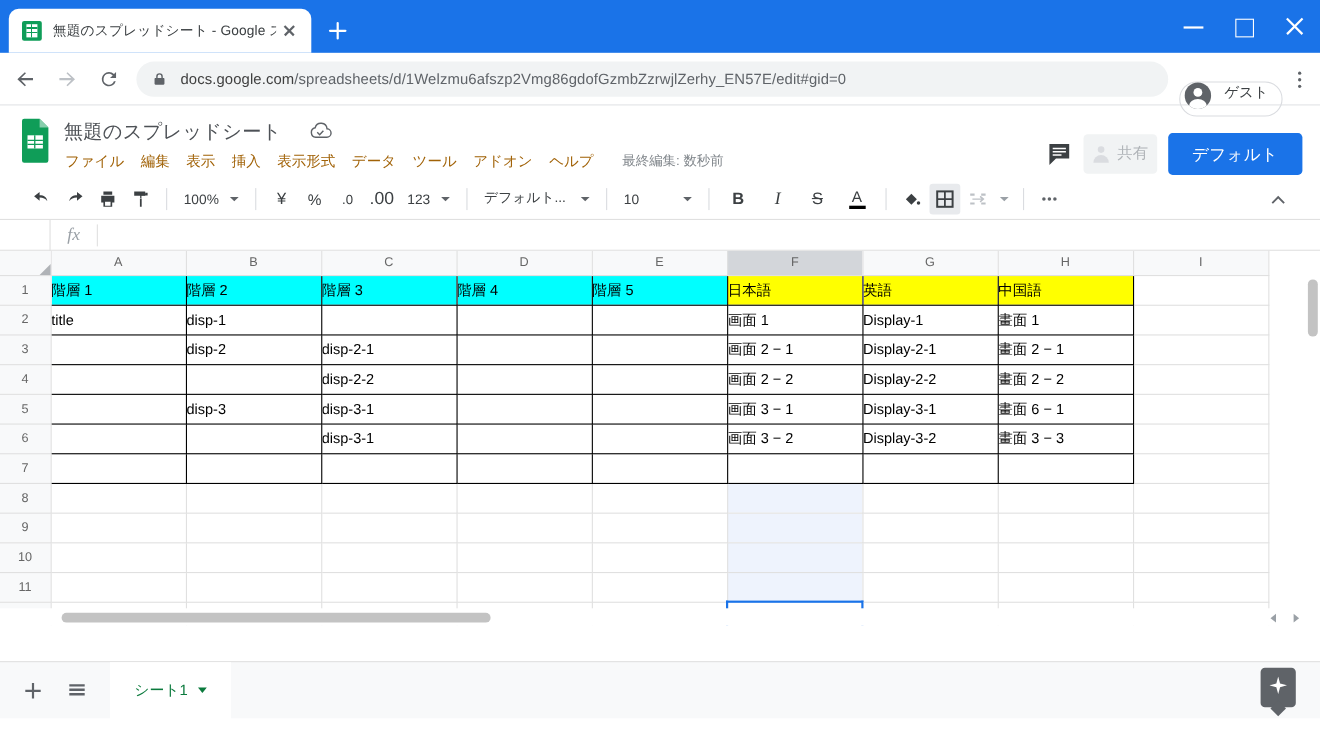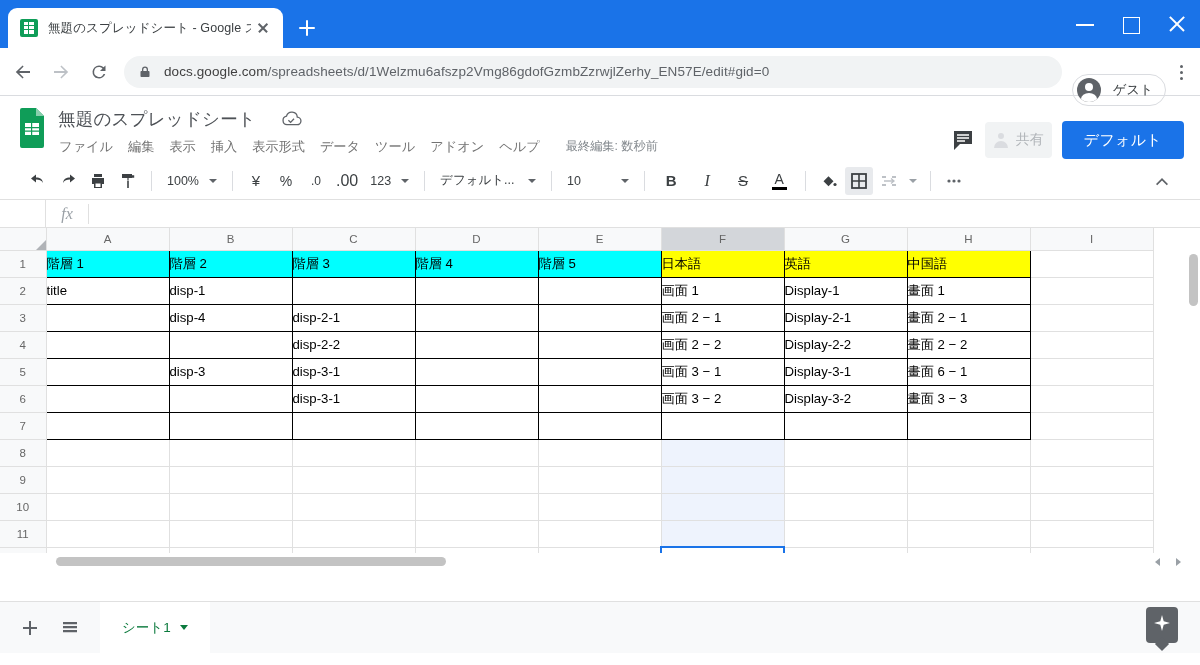--- a/index.html
+++ b/index.html
@@ -80,21 +80,21 @@
   .navbtn { width: 38px; height: 38px; display:flex; align-items:center; justify-content:center; cursor: pointer; }
   .navbtn svg { display:block; }
   .omnibox {
     flex: 1; height: 32px; background: #f1f3f4; border-radius: 16px;
     display: flex; align-items: center; padding: 0 14px; margin: 0 6px;
   }
   .lock { width: 14px; height: 14px; margin-right: 12px; position: relative; flex: 0 0 14px; }
   .url { font-size: 13.5px; color: #5f6368; white-space: nowrap; overflow: hidden; letter-spacing: .1px; }
   .url b { color: #404040; font-weight: normal; }
   .profile {
-    height: 32px; display: flex; align-items: center; gap: 12px;
+    height: 32px; display: flex; gap: 12px;
     border: 1px solid #dadce0; border-radius: 16px; padding: 0 12px 0 4px; margin-left: 4px;
     cursor: pointer;
     margin-top: 36px;
   }
   .profile-av {
     width: 24px; height: 24px; border-radius: 50%; background: #5f6368; position: relative; overflow: hidden;
   }
   .profile-av::before {
     content: ""; position: absolute; left: 8px; top: 5px; width: 8px; height: 8px;
     border-radius: 50%; background: #fff;
@@ -115,21 +115,21 @@
   
   .sheets-header { height: 66px; display: flex; padding: 8px 14px 0 14px; background: #fff; }
   .sheets-logo {
     width: 36px; height: 44px; flex: 0 0 36px; margin-top: 2px; position: relative;
   }
   .doc-meta { flex: 1; padding-left: 8px; }
   .doc-title-row { display: flex; align-items: center; gap: 24px; height: 30px; }
   .doc-title { font-size: 17.5px; color: #4d5156; letter-spacing: .2px; cursor: text; }
   .cloud-icon { width: 22px; height: 16px; position: relative; }
   .menu-row { display: flex; align-items: center; gap: 13px; height: 25px; }
-  .menu-item { font-size: 13.2px; color: #737373; cursor: pointer; padding: 2px 1px; }
+  .menu-item { font-size: 13.2px; color: #a16207; cursor: pointer; padding: 2px 1px; }
   .last-edit { font-size: 12.2px; color: #80868b; margin-left: 12px; }
   .header-right { display: flex; align-items: center; gap: 10px; padding-right: 2px; padding-top: 14px; }
   .comment-ico { width: 24px; height: 24px; position: relative; cursor: pointer; }
   .share-btn {
     height: 36px; background: #f1f3f4; border-radius: 4px; display: flex; align-items: center;
     gap: 7px; padding: 0 8px; color: #b0b4b8; font-size: 14px; cursor: default;
   }
   .share-person { width: 16px; height: 16px; position: relative; }
   .share-person::before { content:""; position:absolute; left:5px; top:1px; width:6px; height:6px; border-radius:50%; background:#dadce0; }
   .share-person::after { content:""; position:absolute; left:1px; top:9px; width:14px; height:7px; border-radius:7px 7px 0 0; background:#dadce0; }
@@ -493,21 +493,21 @@
           <td class="cell bx"></td>
           <td class="cell bx"></td>
           <td class="cell bx">画面 1</td>
           <td class="cell bx">Display-1</td>
           <td class="cell bx">畫面 1</td>
           <td class="cell"></td>
         </tr>
         <tr>
           <th class="rowh">3</th>
           <td class="cell bx"></td>
-          <td class="cell bx">disp-4</td>
+          <td class="cell bx">disp-2</td>
           <td class="cell bx">disp-2-1</td>
           <td class="cell bx"></td>
           <td class="cell bx"></td>
           <td class="cell bx">画面 2 − 1</td>
           <td class="cell bx">Display-2-1</td>
           <td class="cell bx">畫面 2 − 1</td>
           <td class="cell"></td>
         </tr>
         <tr>
           <th class="rowh">4</th>

